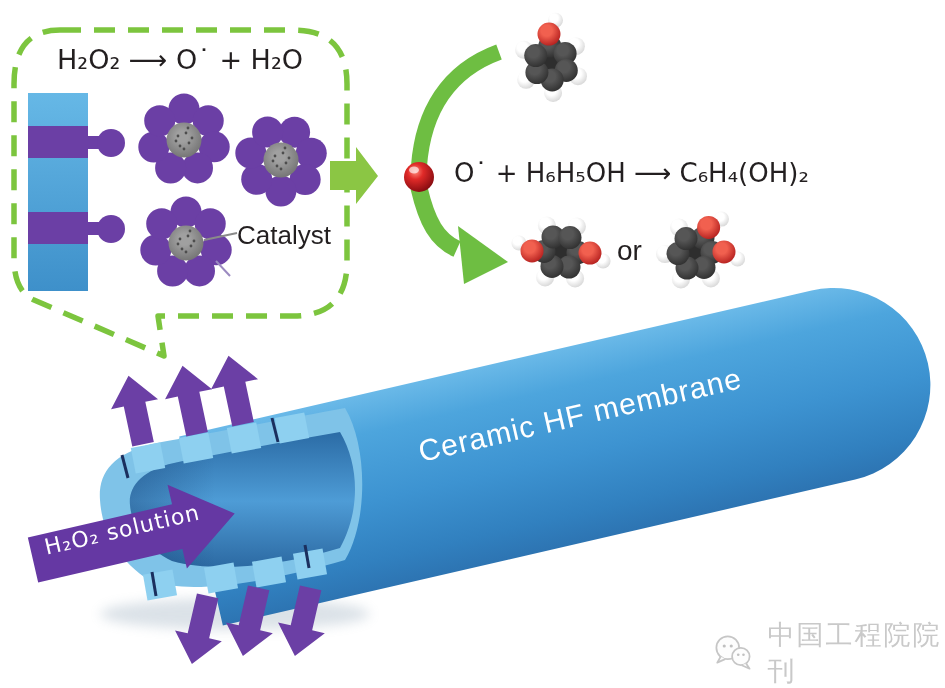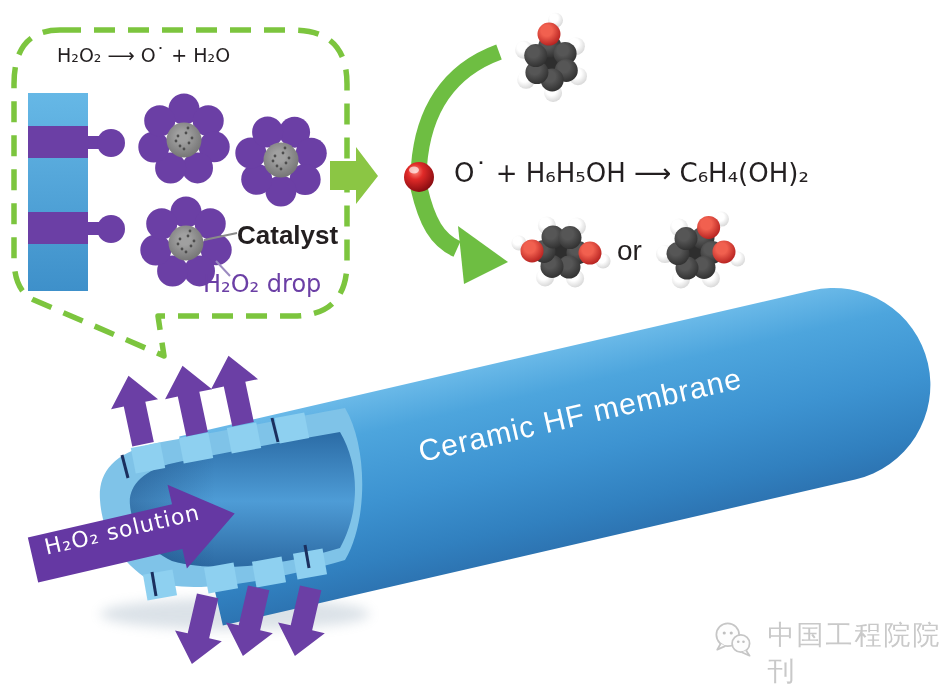--- a/index.html
+++ b/index.html
@@ -1,30 +1,30 @@
 <!DOCTYPE html>
 <html><head>
 <meta charset="utf-8">
 <style>
   html,body{margin:0;padding:0;background:#ffffff;}
   #stage{position:relative;width:945px;height:688px;background:#ffffff;overflow:hidden;
          font-family:"Liberation Sans",sans-serif;}
   #art{position:absolute;left:0;top:0;}
   .lbl{position:absolute;line-height:1.1;white-space:nowrap;color:#231f20;}
-  .eq{font-family:"DejaVu Sans",sans-serif;font-size:19px;}
+  .eq{font-family:"DejaVu Sans",sans-serif;font-size:27px;}
   #eq1{left:57px;top:45px;}
   #eq2{left:454px;top:159px;font-size:26px;}
-  #catalyst-label{left:237px;top:221px;font-size:26px;font-weight:bold;}
+  #catalyst-label{left:237px;top:221px;font-size:26px;}
   #drop-label{left:203px;top:271px;font-family:"DejaVu Sans",sans-serif;font-size:24px;color:#6b3fa5;}
   #or-label{left:617px;top:236px;font-size:28px;}
   #membrane-label{left:413px;top:398px;width:334px;text-align:center;font-size:30px;color:#ffffff;
                   letter-spacing:1px;transform:rotate(-13deg);}
   #solution-label{left:45px;top:536px;font-family:"DejaVu Sans",sans-serif;font-size:22px;color:#ffffff;
                   transform:rotate(-13deg);transform-origin:left center;letter-spacing:1px;}
-  #watermark{position:absolute;left:712px;top:617px;display:flex;gap:10px;}
+  #watermark{position:absolute;left:712px;top:617px;display:flex;align-items:center;gap:10px;}
   #watermark-text{font-size:27px;color:#c9c9c9;letter-spacing:2px;}
 </style>
 </head>
 <body>
 
 <div id="stage">
 
 <svg id="art" width="945" height="688" viewBox="0 0 945 688">
   <defs>
     <linearGradient id="gBar" gradientUnits="userSpaceOnUse" x1="0" y1="93" x2="0" y2="291">
@@ -247,21 +247,20 @@
           <circle cx="678.0103559406754" cy="253.59329144394252" r="11.5" fill="url(#gC)"></circle>
           <circle cx="685.9913725080355" cy="238.58318236534075" r="11.5" fill="url(#gC)"></circle>
           <circle cx="708.6146753207909" cy="227.39451980709111" r="11.5" fill="url(#gO)"></circle>
           <circle cx="723.9823339835538" cy="251.98791459562747" r="11.5" fill="url(#gO)"></circle>
         </g>
       </g>
 </svg>
 
 <div class="lbl eq" id="eq1">H₂O₂ ⟶ O˙ + H₂O</div>
 <div class="lbl" id="catalyst-label">Catalyst</div>
-<div class="lbl" id="drop-label">H₂O₂ drop</div>
 <div class="lbl eq" id="eq2">O˙ + H₆H₅OH ⟶ C₆H₄(OH)₂</div>
 <div class="lbl" id="or-label">or</div>
 <div class="lbl" id="membrane-label">Ceramic HF membrane</div>
 <div class="lbl" id="solution-label">H₂O₂ solution</div>
 
 <div id="watermark">
   <svg width="52" height="46" viewBox="0 0 52 46">
     <g fill="none" stroke="#c6c6c6" stroke-width="2">
       <circle cx="18" cy="17" r="13" fill="#fdfdfd"></circle>
       <path d="M 10,27 L 6,34 L 15,30" fill="#fdfdfd" stroke-linejoin="round"></path>

